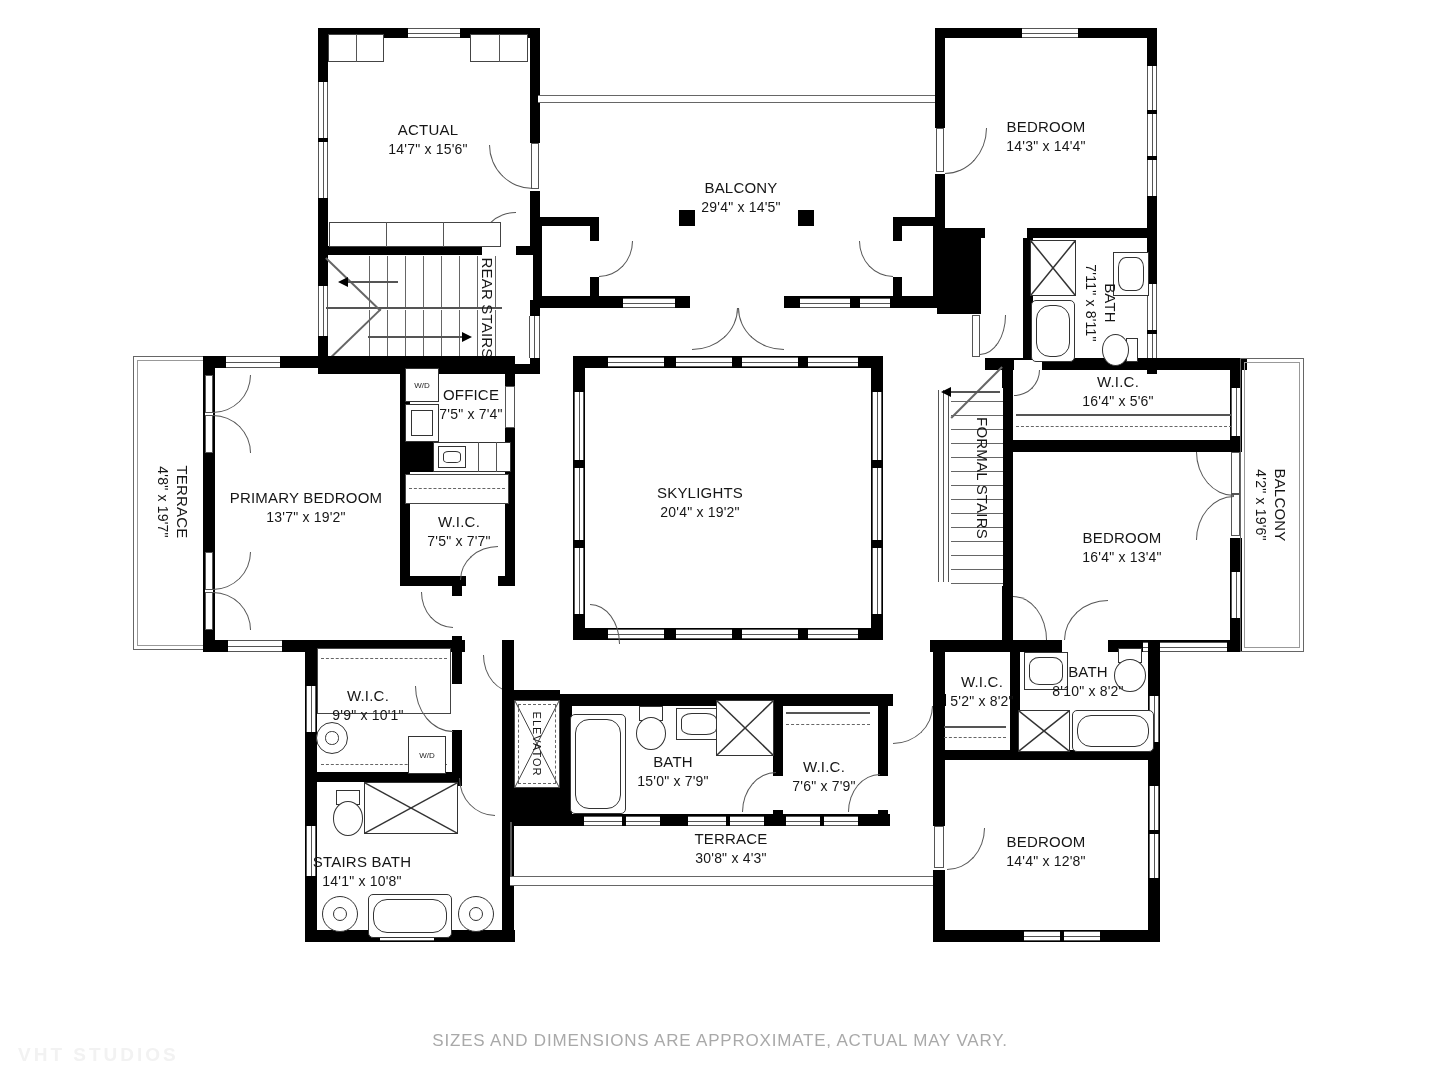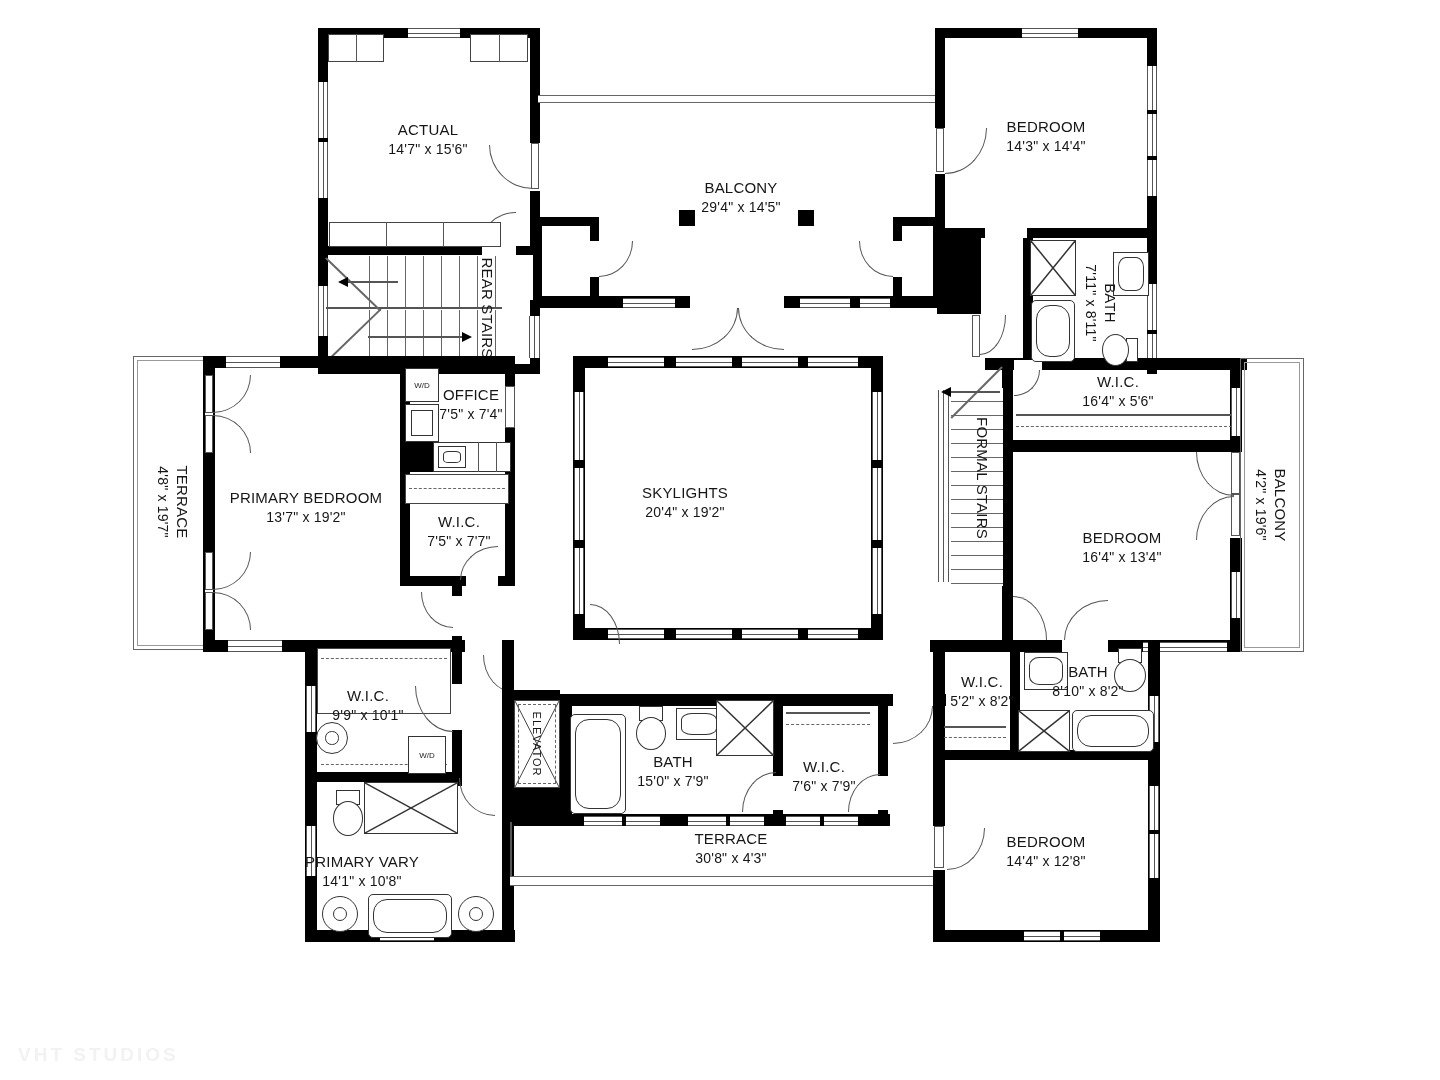--- a/index.html
+++ b/index.html
@@ -278,21 +278,21 @@
   <div class="wh" style="left:608px;top:629px;width:56px;height:10px"></div>
   <div class="wh" style="left:676px;top:629px;width:56px;height:10px"></div>
   <div class="wh" style="left:742px;top:629px;width:56px;height:10px"></div>
   <div class="wh" style="left:808px;top:629px;width:50px;height:10px"></div>
   <div class="wv" style="left:574px;top:392px;width:10px;height:68px"></div>
   <div class="wv" style="left:574px;top:468px;width:10px;height:72px"></div>
   <div class="wv" style="left:574px;top:548px;width:10px;height:66px"></div>
   <div class="wv" style="left:872px;top:392px;width:10px;height:68px"></div>
   <div class="wv" style="left:872px;top:468px;width:10px;height:72px"></div>
   <div class="wv" style="left:872px;top:548px;width:10px;height:66px"></div>
-  <div class="lbl" style="left:685px;top:503px">
+  <div class="lbl" style="left:700px;top:503px">
     <span class="nm">SKYLIGHTS</span>
     <span class="dims">20'4" x 19'2"</span>
   </div>
 
   <div class="a abl" style="left:483px;top:655px;width:32px;height:38px"></div>
   <div class="a atr" style="left:590px;top:604px;width:30px;height:40px"></div>
 
   <div class="w" style="left:305px;top:640px;width:12px;height:302px"></div>
   <div class="w" style="left:305px;top:930px;width:210px;height:12px"></div>
   <div class="w" style="left:452px;top:640px;width:10px;height:146px"></div>
@@ -321,21 +321,21 @@
     <svg class="xsvg" style="left:0;top:0;width:100%;height:100%" viewBox="0 0 100 100" preserveAspectRatio="none">
         <line x1="0" y1="0" x2="100" y2="100" stroke="#333" stroke-width="1.5" vector-effect="non-scaling-stroke"></line>
         <line x1="100" y1="0" x2="0" y2="100" stroke="#333" stroke-width="1.5" vector-effect="non-scaling-stroke"></line>
       </svg>
   </div>
   <div class="tub" style="left:368px;top:894px;width:84px;height:44px"></div>
   <div class="skc" style="left:322px;top:896px;width:36px;height:36px"></div>
   <div class="skc" style="left:458px;top:896px;width:36px;height:36px"></div>
   <div class="a abl" style="left:459px;top:778px;width:36px;height:38px"></div>
   <div class="lbl" style="left:362px;top:872px">
-    <span class="nm">PRIMARY VARY</span>
+    <span class="nm">STAIRS BATH</span>
     <span class="dims">14'1" x 10'8"</span>
   </div>
 
   <div class="w" style="left:502px;top:640px;width:12px;height:148px"></div>
   <div class="w" style="left:514px;top:690px;width:46px;height:10px"></div>
   <div class="w" style="left:502px;top:788px;width:62px;height:30px"></div>
   <div class="elev" style="left:514px;top:700px;width:46px;height:88px">
     <svg class="xsvg" style="left:0;top:0;width:100%;height:100%" viewBox="0 0 100 100" preserveAspectRatio="none">
         <line x1="0" y1="0" x2="100" y2="100" stroke="#444" stroke-width="1" vector-effect="non-scaling-stroke"></line>
         <line x1="100" y1="0" x2="0" y2="100" stroke="#444" stroke-width="1" vector-effect="non-scaling-stroke"></line>
@@ -424,15 +424,16 @@
   </div>
 
   <div class="gp" style="left:933px;top:826px;width:12px;height:44px"></div>
   <div class="panel" style="left:934px;top:826px;width:10px;height:42px"></div>
   <div class="a abr" style="left:947px;top:828px;width:38px;height:42px"></div>
   <div class="lbl" style="left:1046px;top:852px">
     <span class="nm">BEDROOM</span>
     <span class="dims">14'4" x 12'8"</span>
   </div>
 
+  <div class="footer">SIZES AND DIMENSIONS ARE APPROXIMATE, ACTUAL MAY VARY.</div>
   <div class="wm">VHT STUDIOS</div>
 
 </div>
 
 </body></html>

